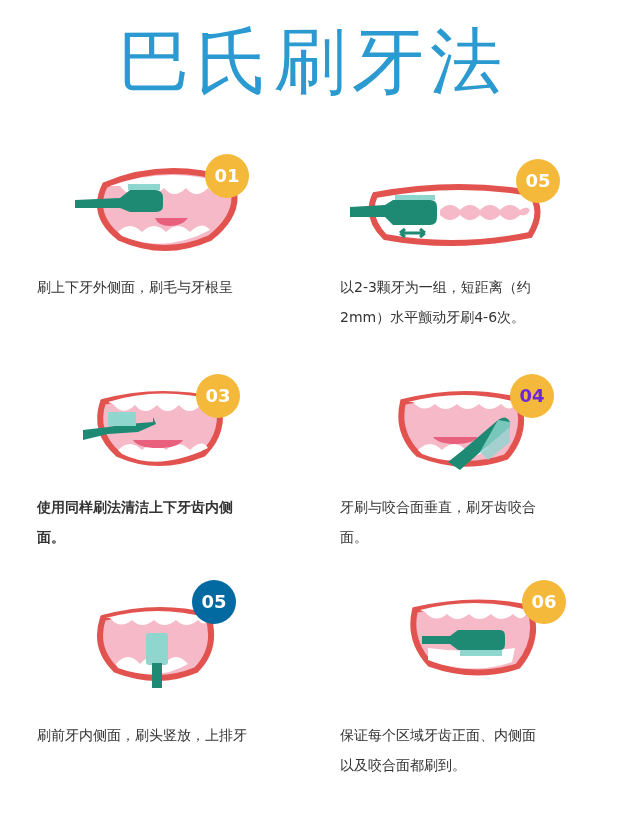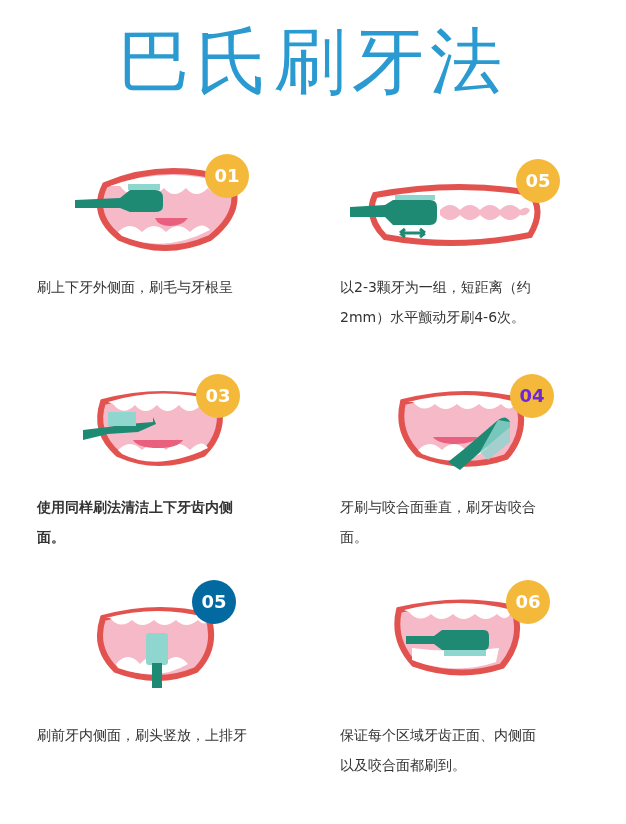--- a/index.html
+++ b/index.html
@@ -83,21 +83,21 @@
     <path d="M28,86 Q40,72 52,86 Q64,72 76,86 Q88,72 100,86 Q70,104 30,90 Z" fill="#fff"></path>
     <rect x="58" y="55" width="22" height="32" rx="3" fill="#8fd6cf"></rect>
     <rect x="64" y="85" width="10" height="25" fill="#1f8a74"></rect>
   </svg>
   <div style="position:absolute;left:104px;top:2px;width:44px;height:44px;border-radius:50%;background:#0369a1;color:#fff;font-weight:bold;font-size:18px;text-align:center;line-height:44px;">05</div>
 </div>
 <div class="desc" style="left:37px;top:720px;">
   <div>刷前牙内侧面，刷头竖放，上排牙</div>
 </div>
 
-<div class="illus" style="left:384px;top:578px;">
+<div class="illus" style="left:400px;top:578px;">
   <svg width="170" height="110" viewBox="0 0 170 110">
     <path d="M15,32 Q75,18 130,30 Q140,62 118,88 Q75,102 30,86 Q8,62 15,32 Z" fill="#f6b9c8" stroke="#e2534f" stroke-width="6"></path>
     <path d="M25,34 Q35,46 47,36 Q57,46 69,36 Q79,46 91,36 Q101,46 113,36 Q123,46 128,32 Q75,18 20,32 Z" fill="#fff"></path>
     <path d="M28,82 Q70,98 112,84 L115,70 Q70,76 28,70 Z" fill="#fff"></path>
     <path d="M22,58 L50,58 L58,52 L100,52 Q105,52 105,58 L105,66 Q105,72 100,72 L58,72 L50,66 L22,66 Z" fill="#1f8a74"></path>
     <rect x="60" y="72" width="42" height="6" fill="#8fd6cf"></rect>
   </svg>
   <div style="position:absolute;left:122px;top:2px;width:44px;height:44px;border-radius:50%;background:#f4b93a;color:#fff;font-weight:bold;font-size:18px;text-align:center;line-height:44px;">06</div>
 </div>
 <div class="desc" style="left:340px;top:720px;">

